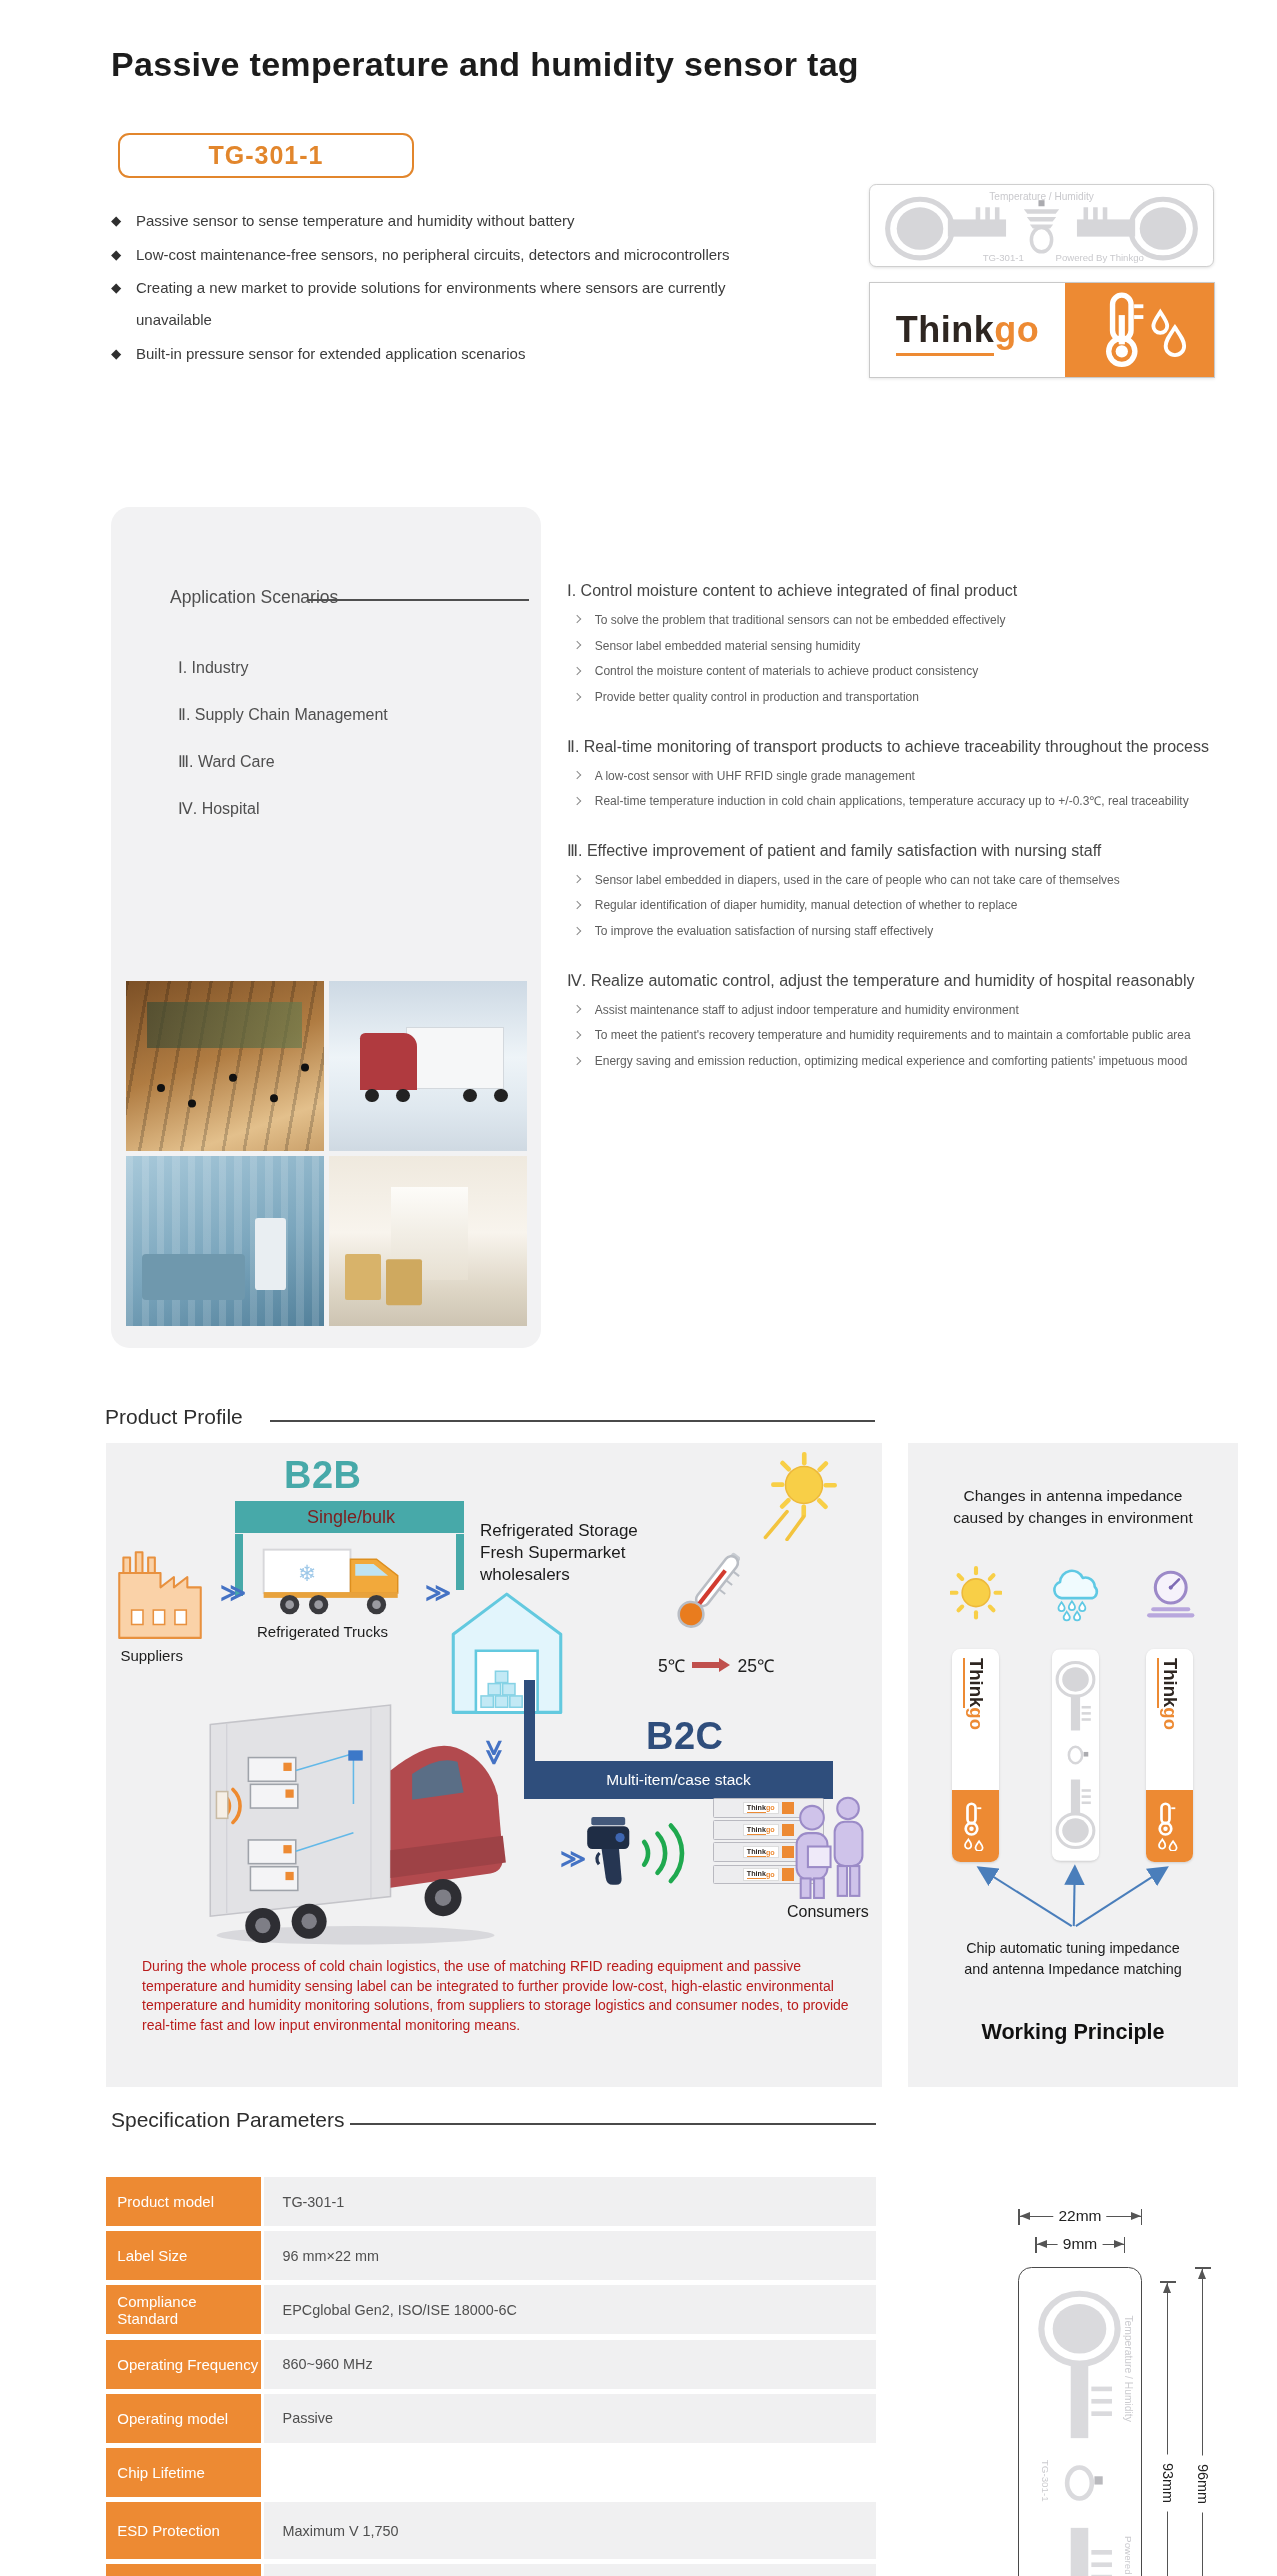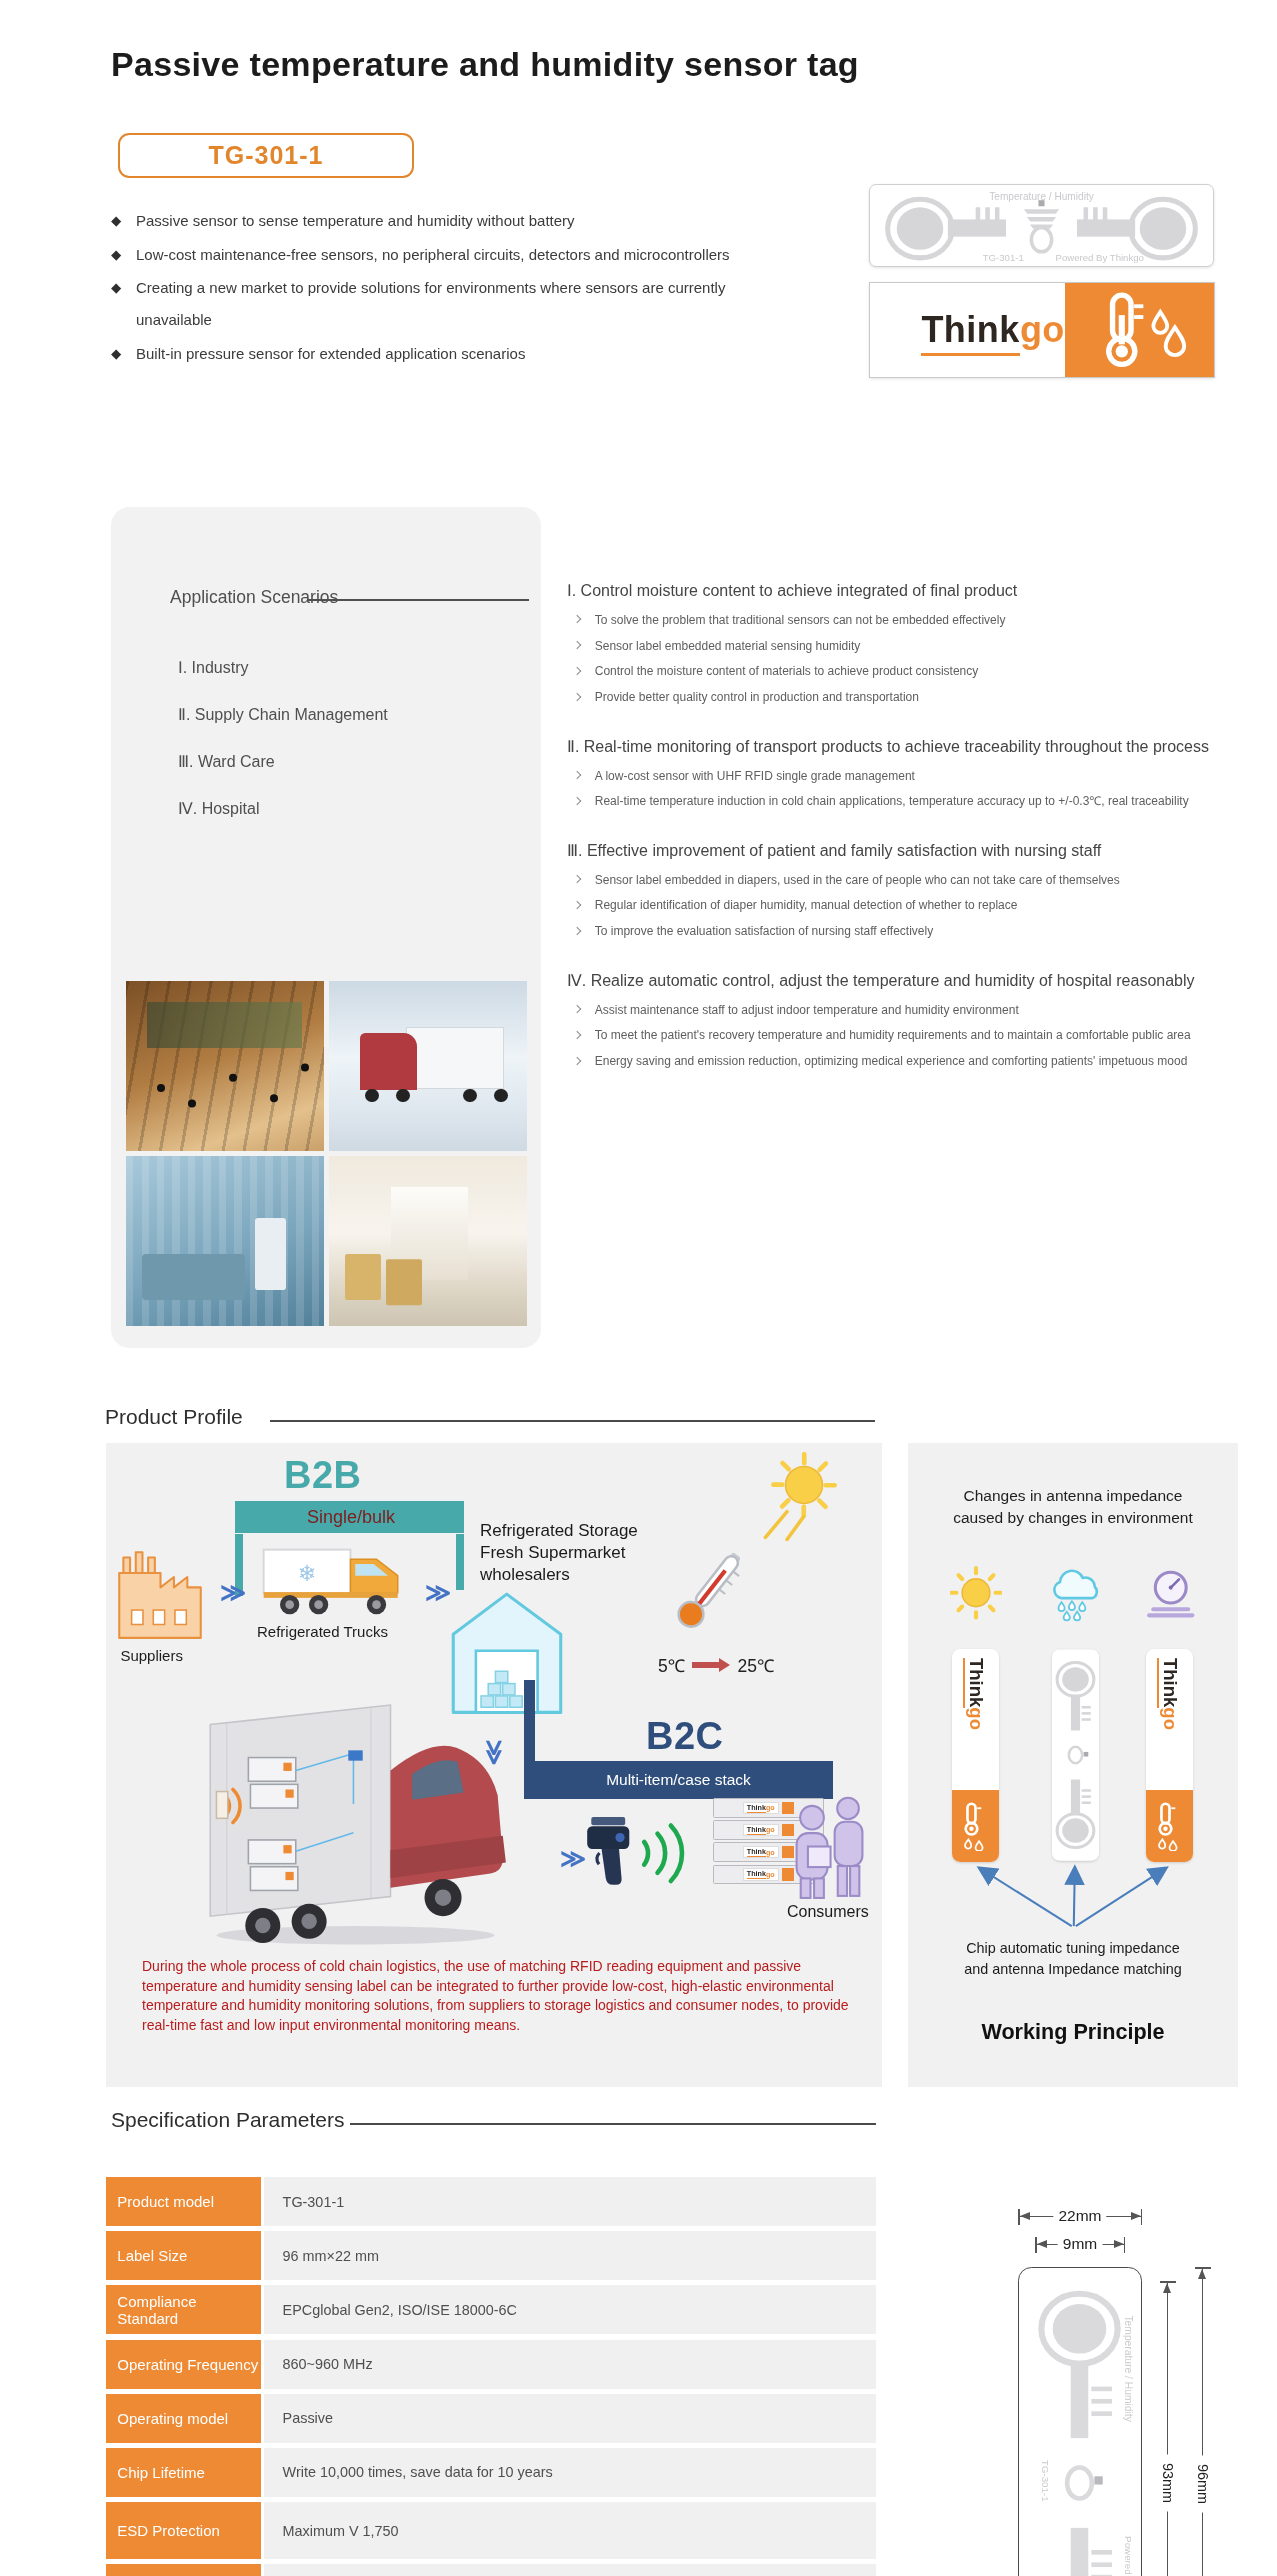--- a/index.html
+++ b/index.html
@@ -24,21 +24,21 @@
 
   
   .tagphoto {
     width:345px; height:83px; background:#fff; border:1px solid #CFCFCF;
     border-radius:7.2px; box-shadow:0 1px 3.1px rgba(0,0,0,.12); overflow:hidden;
   }
   .brandbox {
     width:346px; height:96px; border:0.5px solid #C9C9C9; display:flex; overflow:hidden;
     box-shadow:0 1px 3.1px rgba(0,0,0,.10);
   }
-  .brandbox .bleft { width:196px; background:#fff; display:flex; align-items:center; justify-content:flex-end; }
+  .brandbox .bleft { width:196px; background:#fff; display:flex; align-items:center; justify-content:center; }
   .brandbox .bright { width:150px; background:#ED8A33; display:flex; align-items:center; justify-content:center; gap:4.1px; }
   .wordmark { font-weight:800; font-size:36px; letter-spacing:0.5px; line-height:1; }
   .wordmark .wm-think { color:#2E2621; border-bottom:3.6px solid #ED8A33; padding-bottom:3.1px; }
   .wordmark .wm-go { color:#ED8A33; }
 
   
   .appcard { width:430px; height:841px; background:#F2F2F3; border-radius:18.5px; }
   .sec-label { font-size:17.5px; color:#4f4f4f; }
   .h-line { height:1.5px; background:#4f4f4f; }
   .app-item { font-size:16px; color:#4f4f4f; margin-bottom:28px; }
@@ -643,21 +643,20 @@
     <div class="spec-row" style="height:49px;">
       <div class="spec-label">Operating Frequency</div>
       <div class="spec-value">860~960 MHz</div>
     </div>
     <div class="spec-row" style="height:49px;">
       <div class="spec-label">Operating model</div>
       <div class="spec-value">Passive</div>
     </div>
     <div class="spec-row" style="height:49px;">
       <div class="spec-label">Chip Lifetime</div>
-      <div class="spec-value">Write 10,000 times,  save data for 10 years</div>
     </div>
     <div class="spec-row" style="height:57px;">
       <div class="spec-label">ESD Protection</div>
       <div class="spec-value">Maximum V 1,750</div>
     </div>
     <div class="spec-row" style="height:170px;">
       <div class="spec-label">Use Requirements</div>
       <div class="spec-value multi">
         
         

